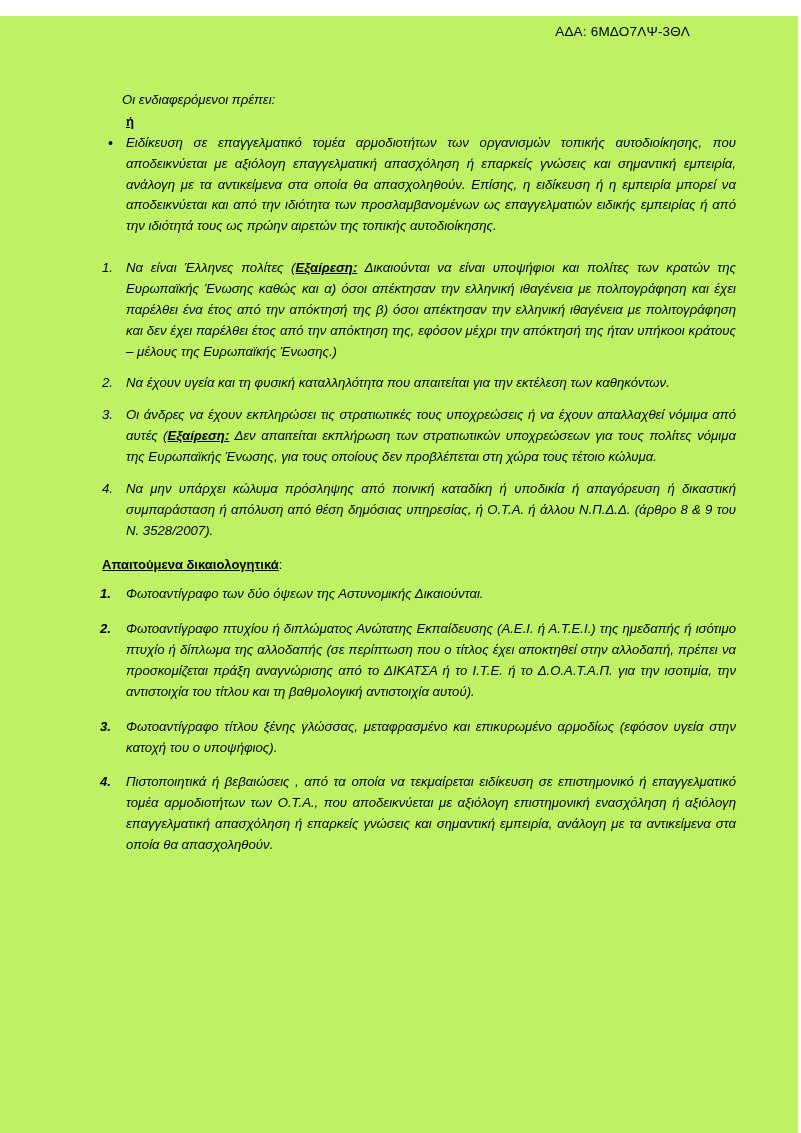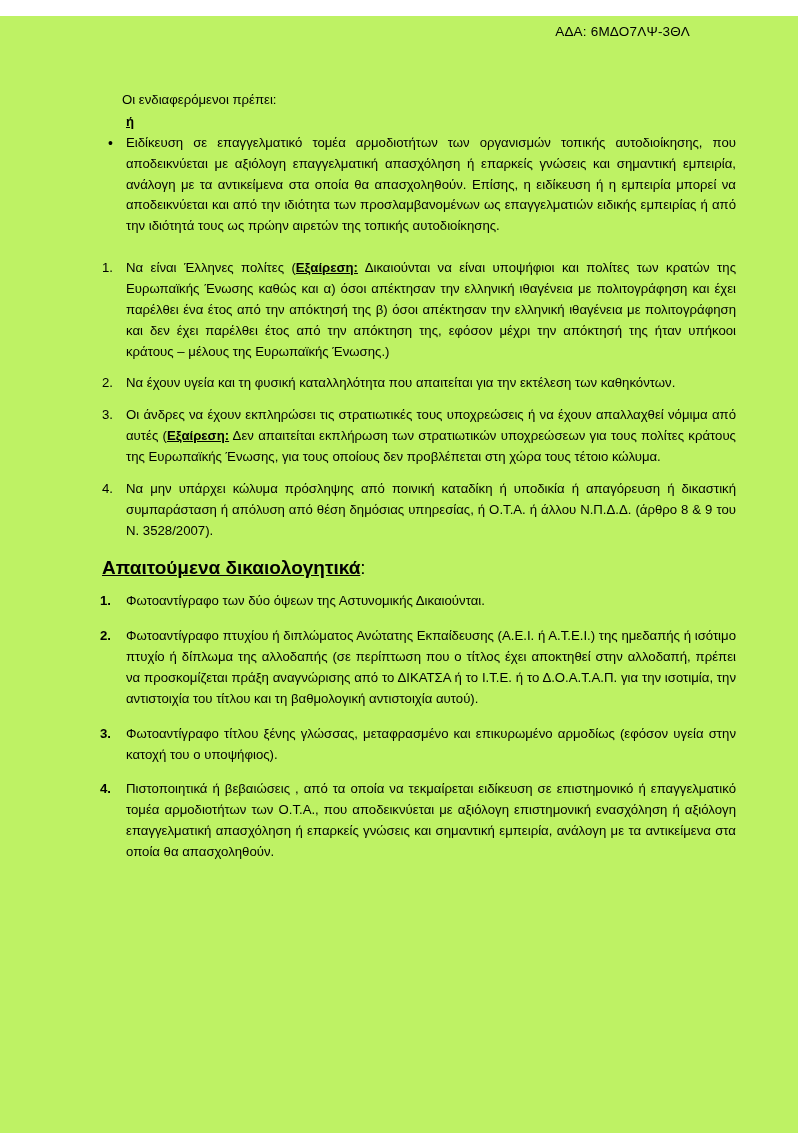--- a/index.html
+++ b/index.html
@@ -33,20 +33,21 @@
     position: absolute;
     left: 96px;
     top: 74px;
     width: 640px;
   }
   p, li, div.txt {
     font-size: 13.2px;
     line-height: 1.58;
     text-align: justify;
     margin: 0;
+    font-style: italic;
   }
   .intro {
     margin-left: 26px;
     margin-bottom: 9px;
   }
   ul.bullets {
     list-style: none;
     margin: 0;
     padding: 0;
   }
@@ -97,21 +98,21 @@
     padding-left: 2px;
   }
   .closing2 {
     margin-bottom: 18px;
     padding-left: 2px;
   }
   .docs-title {
     margin-left: 6px;
     margin-top: 16px;
     margin-bottom: 12px;
-    font-size: 19px;
+    font-size: 13px;
   }
   .docs-title b {
     text-decoration: underline;
   }
   ol.docs {
     list-style: none;
     margin: 0;
     padding: 0;
     counter-reset: docitem;
   }
@@ -151,21 +152,21 @@
     <ul class="bullets">
       <li>Ειδίκευση σε επαγγελματικό τομέα αρμοδιοτήτων των οργανισμών τοπικής αυτοδιοίκησης, που αποδεικνύεται με αξιόλογη επαγγελματική απασχόληση ή επαρκείς γνώσεις και σημαντική εμπειρία, ανάλογη με τα αντικείμενα στα οποία θα απασχοληθούν. Επίσης, η ειδίκευση ή η εμπειρία μπορεί να αποδεικνύεται και από την ιδιότητα των προσλαμβανομένων ως επαγγελματιών ειδικής εμπειρίας ή από την ιδιότητά τους ως πρώην αιρετών της τοπικής αυτοδιοίκησης.</li>
     </ul>
 
     <div class="spacer-sm"></div>
 
 
     <ol class="numbered">
       <li><span>Να είναι Έλληνες πολίτες (</span><span class="u-bold">Εξαίρεση:</span><span> Δικαιούνται να είναι υποψήφιοι και πολίτες των κρατών της Ευρωπαϊκής Ένωσης καθώς και α) όσοι απέκτησαν την ελληνική ιθαγένεια με πολιτογράφηση και έχει παρέλθει ένα έτος από την απόκτησή της β) όσοι απέκτησαν την ελληνική ιθαγένεια με πολιτογράφηση και δεν έχει παρέλθει έτος από την απόκτηση της, εφόσον μέχρι την απόκτησή της ήταν υπήκοοι κράτους – μέλους της Ευρωπαϊκής Ένωσης.)</span></li>
       <li><span>Να έχουν υγεία και τη φυσική καταλληλότητα που απαιτείται για την εκτέλεση των καθηκόντων.</span></li>
-      <li><span>Οι άνδρες να έχουν εκπληρώσει τις στρατιωτικές τους υποχρεώσεις ή να έχουν απαλλαχθεί νόμιμα από αυτές (</span><span class="u-bold">Εξαίρεση:</span><span> Δεν απαιτείται εκπλήρωση των στρατιωτικών υποχρεώσεων για τους πολίτες κράτους της Ευρωπαϊκής Ένωσης, για τους οποίους δεν προβλέπεται στη χώρα τους τέτοιο κώλυμα.</span></li>
+      <li><span>Οι άνδρες να έχουν εκπληρώσει τις στρατιωτικές τους υποχρεώσεις ή να έχουν απαλλαχθεί νόμιμα από αυτές (</span><span class="u-bold">Εξαίρεση:</span><span> Δεν απαιτείται εκπλήρωση των στρατιωτικών υποχρεώσεων για τους πολίτες νόμιμα της Ευρωπαϊκής Ένωσης, για τους οποίους δεν προβλέπεται στη χώρα τους τέτοιο κώλυμα.</span></li>
       <li><span>Να μην υπάρχει κώλυμα πρόσληψης από ποινική καταδίκη ή υποδικία ή απαγόρευση ή δικαστική συμπαράσταση ή απόλυση από θέση δημόσιας υπηρεσίας, ή Ο.Τ.Α. ή άλλου Ν.Π.Δ.Δ. (άρθρο 8 &amp; 9 του Ν. 3528/2007).</span></li>
     </ol>
 
 
     <div class="docs-title"><b>Απαιτούμενα  δικαιολογητικά</b><span>:</span></div>
 
     <ol class="docs">
       <li>Φωτοαντίγραφο των δύο όψεων της Αστυνομικής Δικαιούνται.</li>
       <li>Φωτοαντίγραφο πτυχίου ή διπλώματος Ανώτατης Εκπαίδευσης (Α.Ε.Ι. ή Α.Τ.Ε.Ι.) της ημεδαπής ή ισότιμο πτυχίο ή δίπλωμα της αλλοδαπής (σε περίπτωση που ο τίτλος έχει αποκτηθεί στην αλλοδαπή, πρέπει να προσκομίζεται πράξη αναγνώρισης από το ΔΙΚΑΤΣΑ ή το Ι.Τ.Ε. ή το Δ.Ο.Α.Τ.Α.Π. για την ισοτιμία, την αντιστοιχία του τίτλου και τη βαθμολογική αντιστοιχία αυτού).</li>
       <li>Φωτοαντίγραφο τίτλου ξένης γλώσσας, μεταφρασμένο και επικυρωμένο αρμοδίως (εφόσον υγεία στην κατοχή του ο υποψήφιος).</li>

